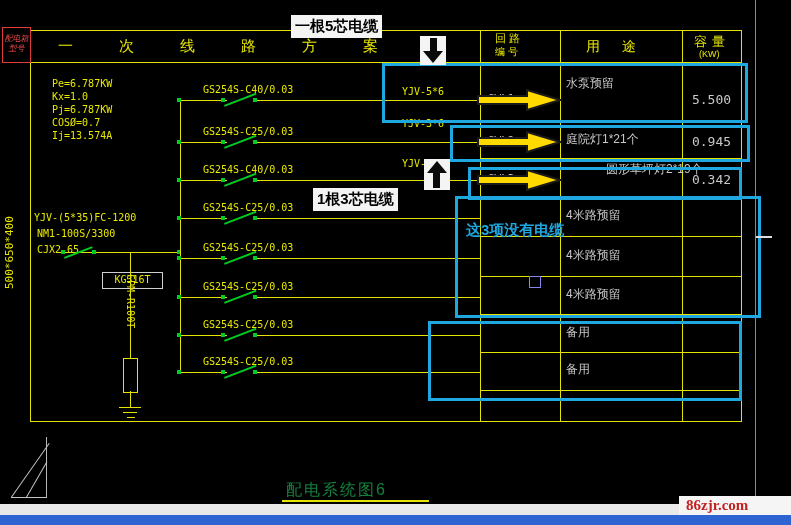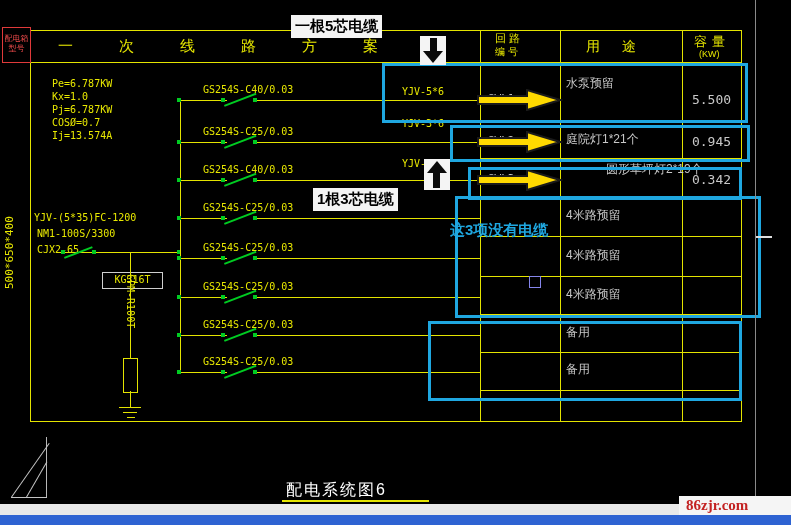--- a/index.html
+++ b/index.html
@@ -35,21 +35,21 @@
   .tri-up{position:absolute;width:0;height:0;border-left:10px solid transparent;
         border-right:10px solid transparent;border-bottom:12px solid #0a0a0a;}
   .fat{position:absolute;}
   .spd{position:absolute;border:1px solid #e4e400;background:#000;}
   .kgbox{position:absolute;border:1px solid #cfcfcf;color:#e8e800;text-align:center;
         font-size:10px;line-height:14px;font-family:"DejaVu Sans Mono",monospace;}
   .redbox{position:absolute;border:1px solid #e03a3a;color:#ef4b4b;font-size:8px;
         line-height:10px;text-align:center;padding-top:6px;}
   .rot-ccw{transform:rotate(-90deg);}
   .rot-cw{transform:rotate(90deg);}
-  .title{position:absolute;color:#ffffff;font-size:16px;letter-spacing:2px;white-space:nowrap;}
+  .title{position:absolute;color:#15803d;font-size:16px;letter-spacing:2px;white-space:nowrap;}
   .strip{position:absolute;background:#e9e9e9;}
   .taskbar{position:absolute;background:#2e63d2;}
   .wm{position:absolute;color:#c32222;font-weight:bold;font-size:15px;
       font-family:"Liberation Serif",serif;white-space:nowrap;}
   .cursor{position:absolute;width:10px;height:10px;border:1px solid #8585ec;background:transparent;}
 </style>
 </head>
 <body>
 
 <div class="stage">
@@ -71,21 +71,21 @@
   <div class="hl" style="left:481px;top:352px;width:260px;"></div>
   <div class="hl" style="left:481px;top:390px;width:260px;"></div>
 
   <div class="ycjk" style="left:58px;top:37px;font-size:15px;letter-spacing:46px;">一次线路方案</div>
   <div class="ycjk" style="left:495px;top:31px;font-size:11px;letter-spacing:3px;">回路</div>
   <div class="ycjk" style="left:495px;top:45px;font-size:10px;letter-spacing:3px;">编号</div>
   <div class="ycjk" style="left:586px;top:38px;font-size:14px;letter-spacing:22px;">用途</div>
   <div class="ycjk" style="left:694px;top:33px;font-size:13px;letter-spacing:5px;">容量</div>
   <div class="ycjk" style="left:699px;top:49px;font-size:9px;">(KW)</div>
 
-  <div class="redbox" style="left:2px;top:27px;width:27px;height:28px;">
+  <div class="redbox" style="left:2px;top:27px;width:27px;height:28px;font-style:italic;">
     <div>配电箱</div>
     <div>型号</div>
   </div>
   <div class="ytxt rot-ccw" style="left:-33px;top:240px;width:86px;font-size:11px;">500*650*400</div>
 
   <div class="ytxt" style="left:52px;top:78px;">Pe=6.787KW</div>
   <div class="ytxt" style="left:52px;top:91px;">Kx=1.0</div>
   <div class="ytxt" style="left:52px;top:104px;">Pj=6.787KW</div>
   <div class="ytxt" style="left:52px;top:117px;">COSØ=0.7</div>
   <div class="ytxt" style="left:52px;top:130px;">Ij=13.574A</div>
@@ -204,21 +204,21 @@
   </svg>
   <svg class="fat" style="left:477px;top:169px;" width="86" height="22">
     <polygon points="1,7 50,7 50,1 83,11 50,21 50,15 1,15" fill="#ffd900" stroke="#1a1a1a" stroke-width="2"></polygon>
   </svg>
 
   <div class="cyr" style="left:382px;top:63px;width:360px;height:54px;"></div>
   <div class="cyr" style="left:450px;top:125px;width:294px;height:31px;"></div>
   <div class="cyr" style="left:468px;top:167px;width:268px;height:27px;"></div>
   <div class="cyr" style="left:455px;top:196px;width:300px;height:116px;"></div>
   <div class="cyr" style="left:428px;top:321px;width:308px;height:74px;"></div>
-  <div class="cyt" style="left:450px;top:221px;">这3项没有电缆</div>
+  <div class="cyt" style="left:466px;top:221px;">这3项没有电缆</div>
 
   <div class="note" style="left:291px;top:15px;">一根5芯电缆</div>
   <div class="wp" style="left:420px;top:36px;width:26px;height:29px;"></div>
   <div class="stem" style="left:430px;top:38px;width:7px;height:13px;"></div>
   <div class="tri-down" style="left:423px;top:51px;"></div>
 
   <div class="note" style="left:313px;top:188px;">1根3芯电缆</div>
   <div class="wp" style="left:424px;top:159px;width:26px;height:31px;"></div>
   <div class="tri-up" style="left:427px;top:161px;"></div>
   <div class="stem" style="left:433px;top:173px;width:7px;height:15px;"></div>

